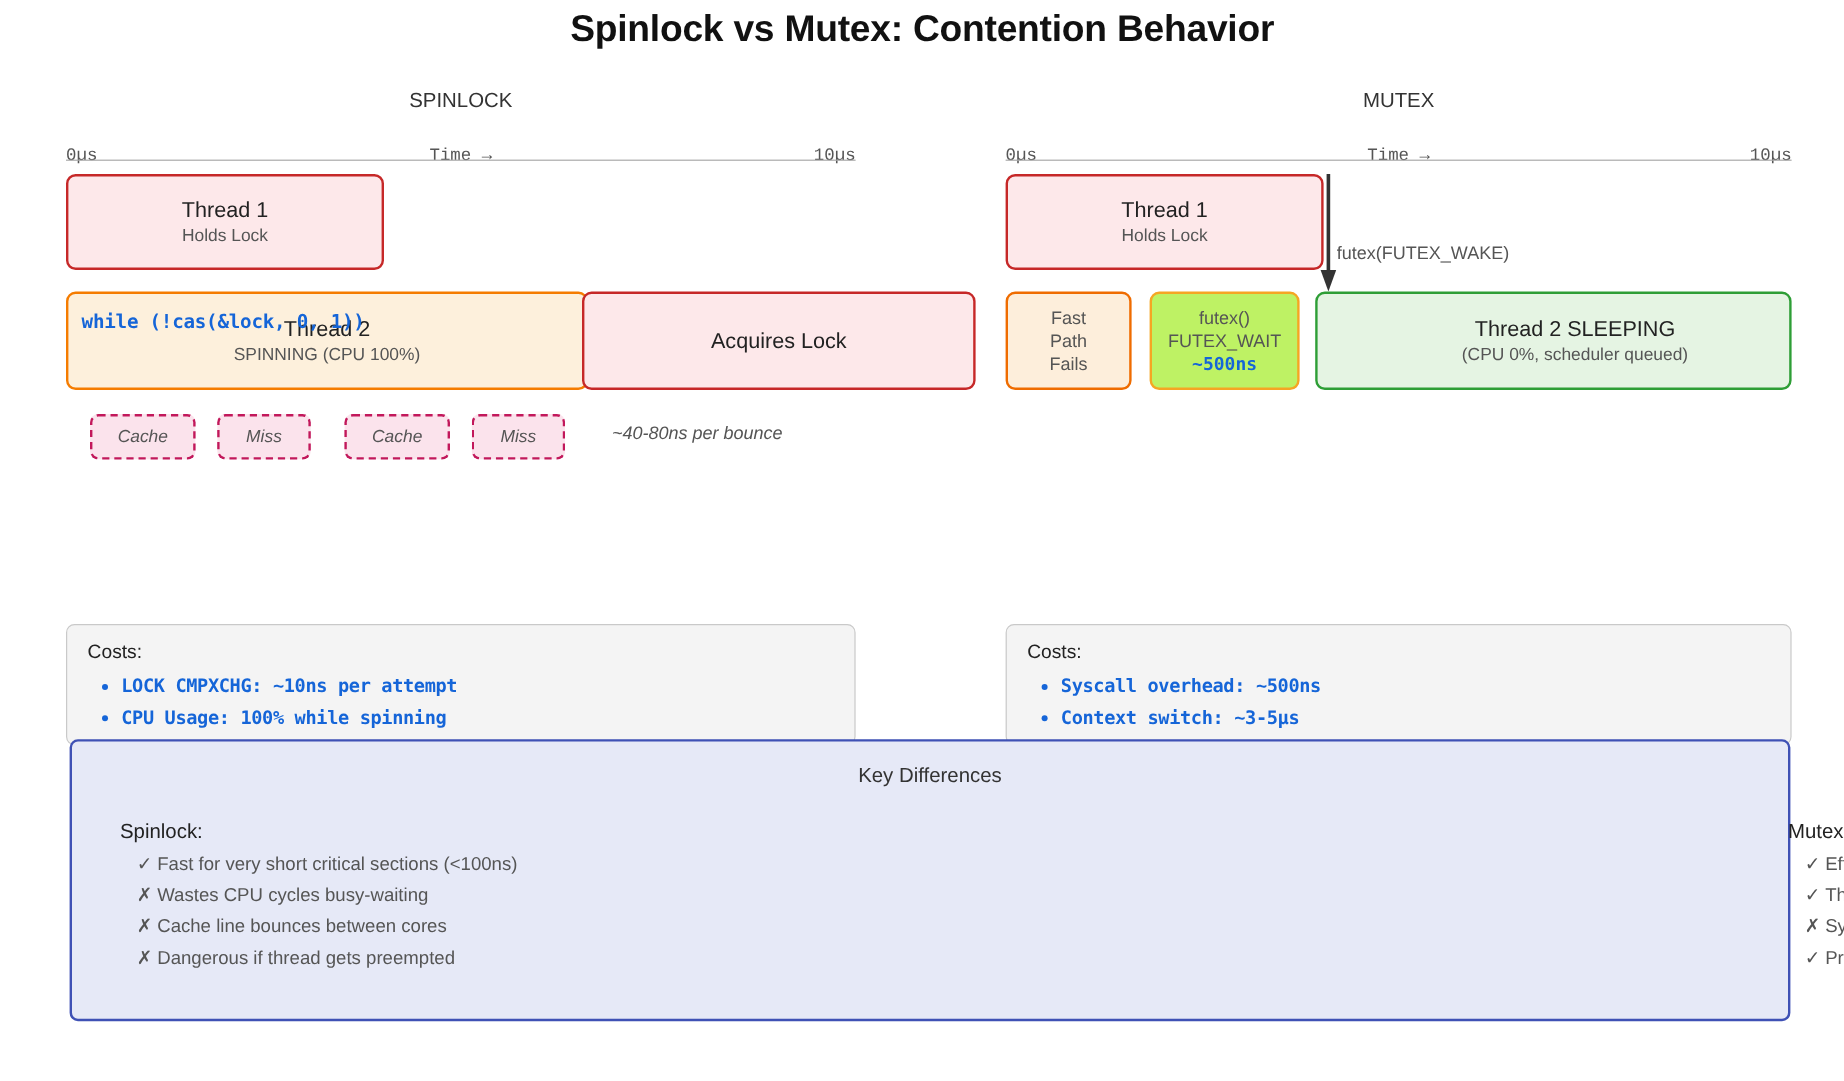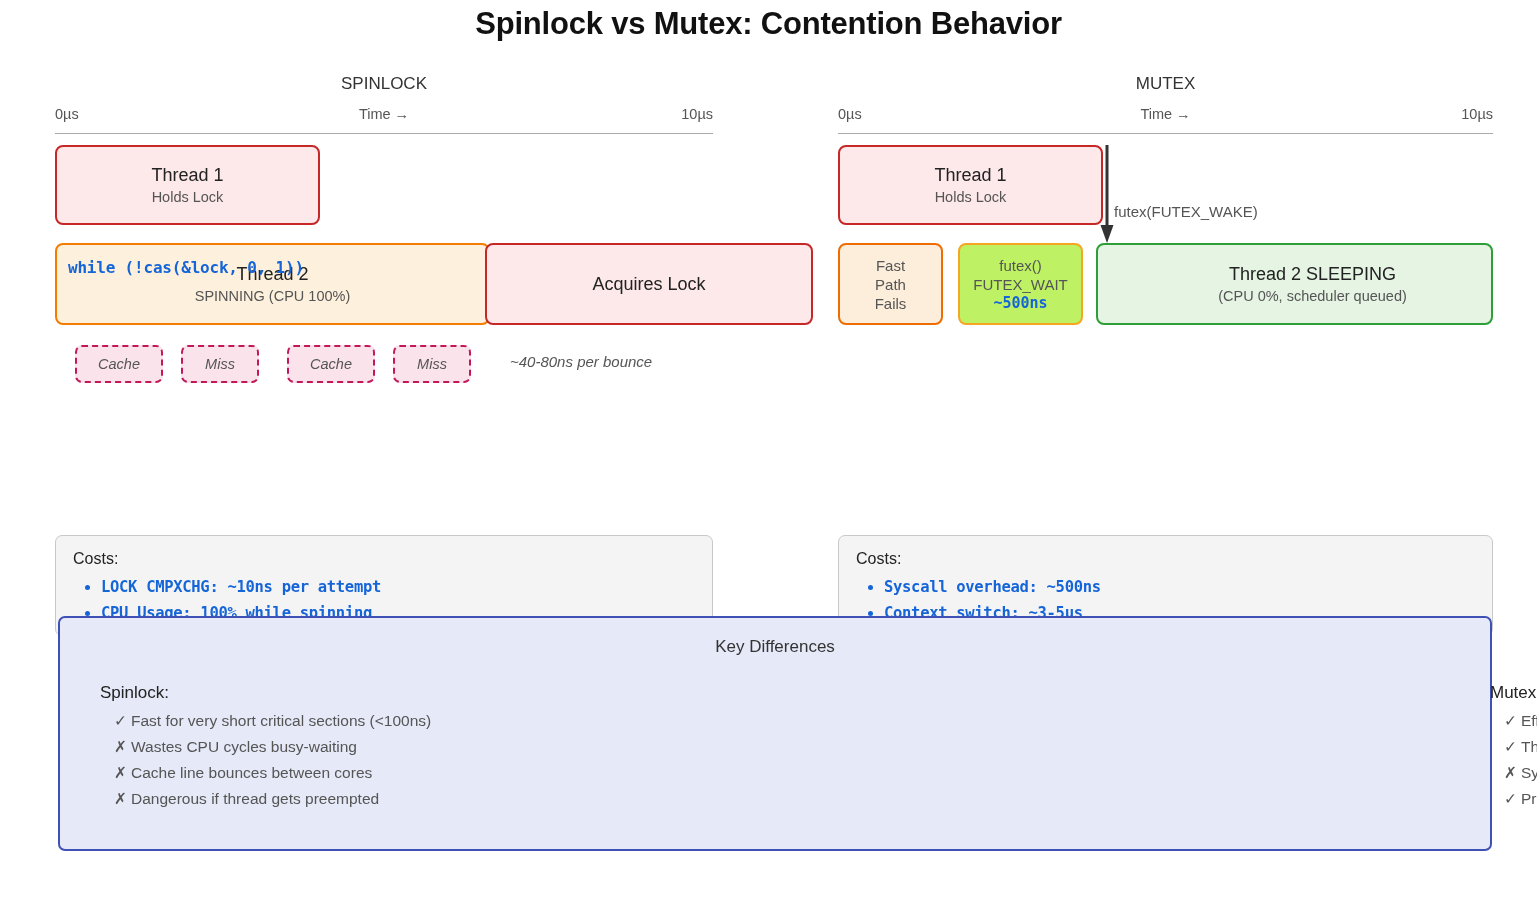--- a/index.html
+++ b/index.html
@@ -39,24 +39,25 @@
     line-height: 28px;
   }
 
   .axis {
     position: relative;
     height: 40px;
     margin-top: 7px;
   }
   .axis-label {
     position: absolute;
-    top: 0;
+    top: 16px;
     font-size: 14.5px;
     color: #555555;
     line-height: 18px;
+    font-family: Liberation Mono, monospace;
   }
   .axis-start { left: 0; }
   .axis-mid   { left: 50%; transform: translateX(-50%); }
   .axis-end   { right: 0; }
   .axis-line {
     position: absolute;
     left: 0; right: 0;
     top: 28px;
     height: 1px;
     background: #aaaaaa;
@@ -176,21 +177,21 @@
     top: 8px;
     left: 455px;
     font-size: 15px;
     color: #555555;
     white-space: nowrap;
   }
 
   
   .costs {
     position: absolute;
-    top: 390px;
+    top: 375px;
     left: 0;
     right: 0;
     height: 101px;
     background: #f4f4f4;
     border: 1.5px solid #c9c9c9;
     border-radius: 7px;
     padding: 11px 0 0 17px;
   }
   .costs-title { font-size: 16px; color: #222222; line-height: 24px; }
   .costs ul { margin: 3px 0 0 0; padding-left: 28px; }

